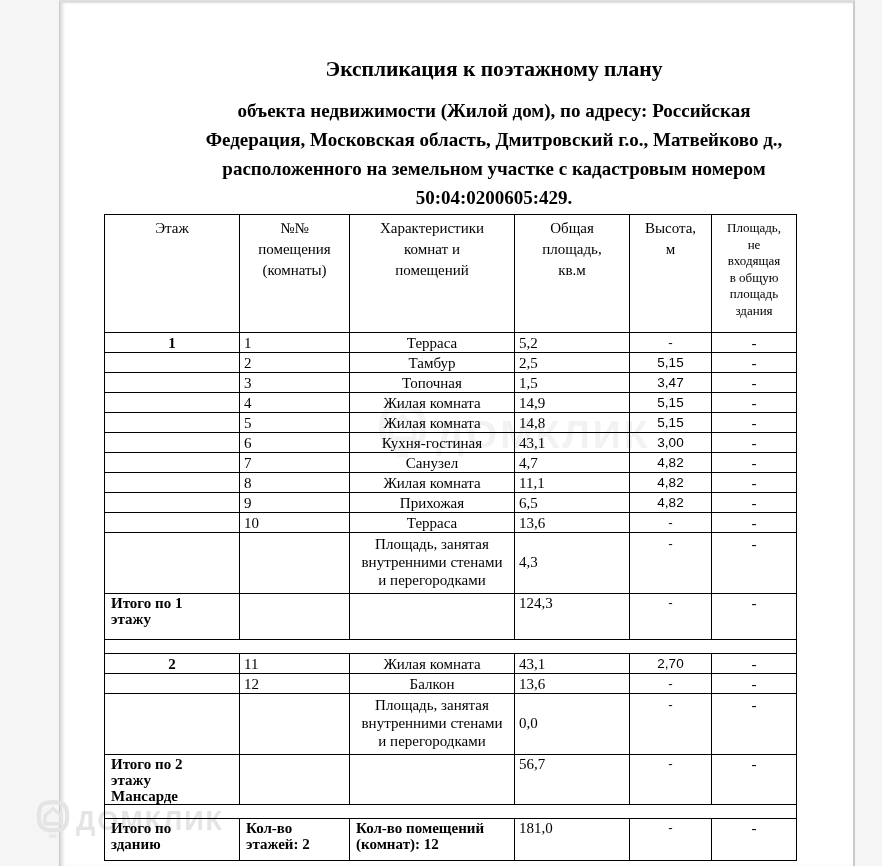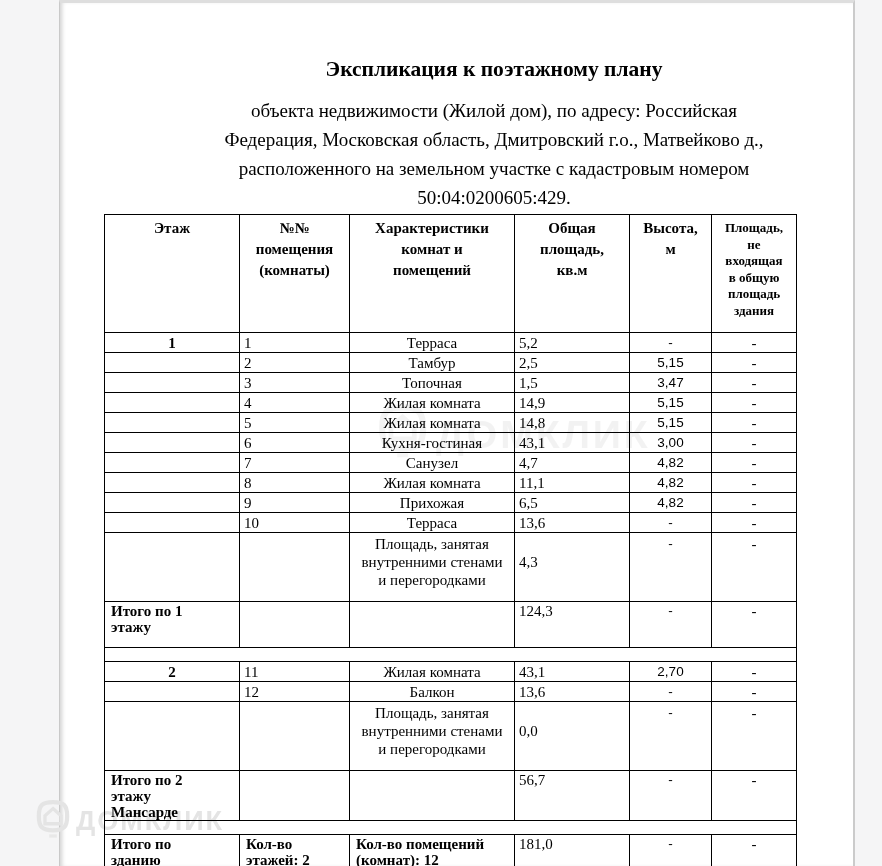--- a/index.html
+++ b/index.html
@@ -44,21 +44,21 @@
   .doc-title {
     margin: 53px 0 0 0;
     font-size: 21.5px;
     line-height: 26px;
     font-weight: bold;
   }
   .doc-subtitle {
     margin: 14px 0 0 0;
     font-size: 19px;
     line-height: 29px;
-    font-weight: normal;
+    font-weight: bold;
     white-space: pre-line;
   }
 
   
   .watermark {
     position: absolute;
     display: flex;
     align-items: center;
     gap: 6px;
     z-index: 0;
@@ -95,21 +95,21 @@
 
   .explication th, .explication td {
     border: 1px solid #000;
     padding: 0 4px;
     overflow: hidden;
   }
 
   .explication thead th {
     height: 112px;
     vertical-align: top;
-    font-weight: bold;
+    font-weight: normal;
     white-space: pre-line;
     line-height: 21px;
     padding-top: 3px;
   }
   .explication thead th.h-extra {
     font-size: 13px;
     line-height: 16.5px;
     padding-top: 5px;
   }
 
@@ -123,21 +123,21 @@
     text-align: center;
     font-family: "Liberation Sans", sans-serif;
     font-size: 13.5px;
   }
   .c-extra { text-align: center; }
 
   .row-walls td {
     vertical-align: top;
     line-height: 18px;
     padding-top: 2px;
-    padding-bottom: 12px;
+    padding-bottom: 4px;
   }
   .row-walls .c-name { white-space: pre-line; height: 52px; }
   .row-walls .c-area { vertical-align: middle; margin-top: 16px; }
 
   .row-subtotal td, .row-total td {
     vertical-align: top;
     line-height: 16px;
     padding-top: 1px;
     margin-top: 8px;
   }

